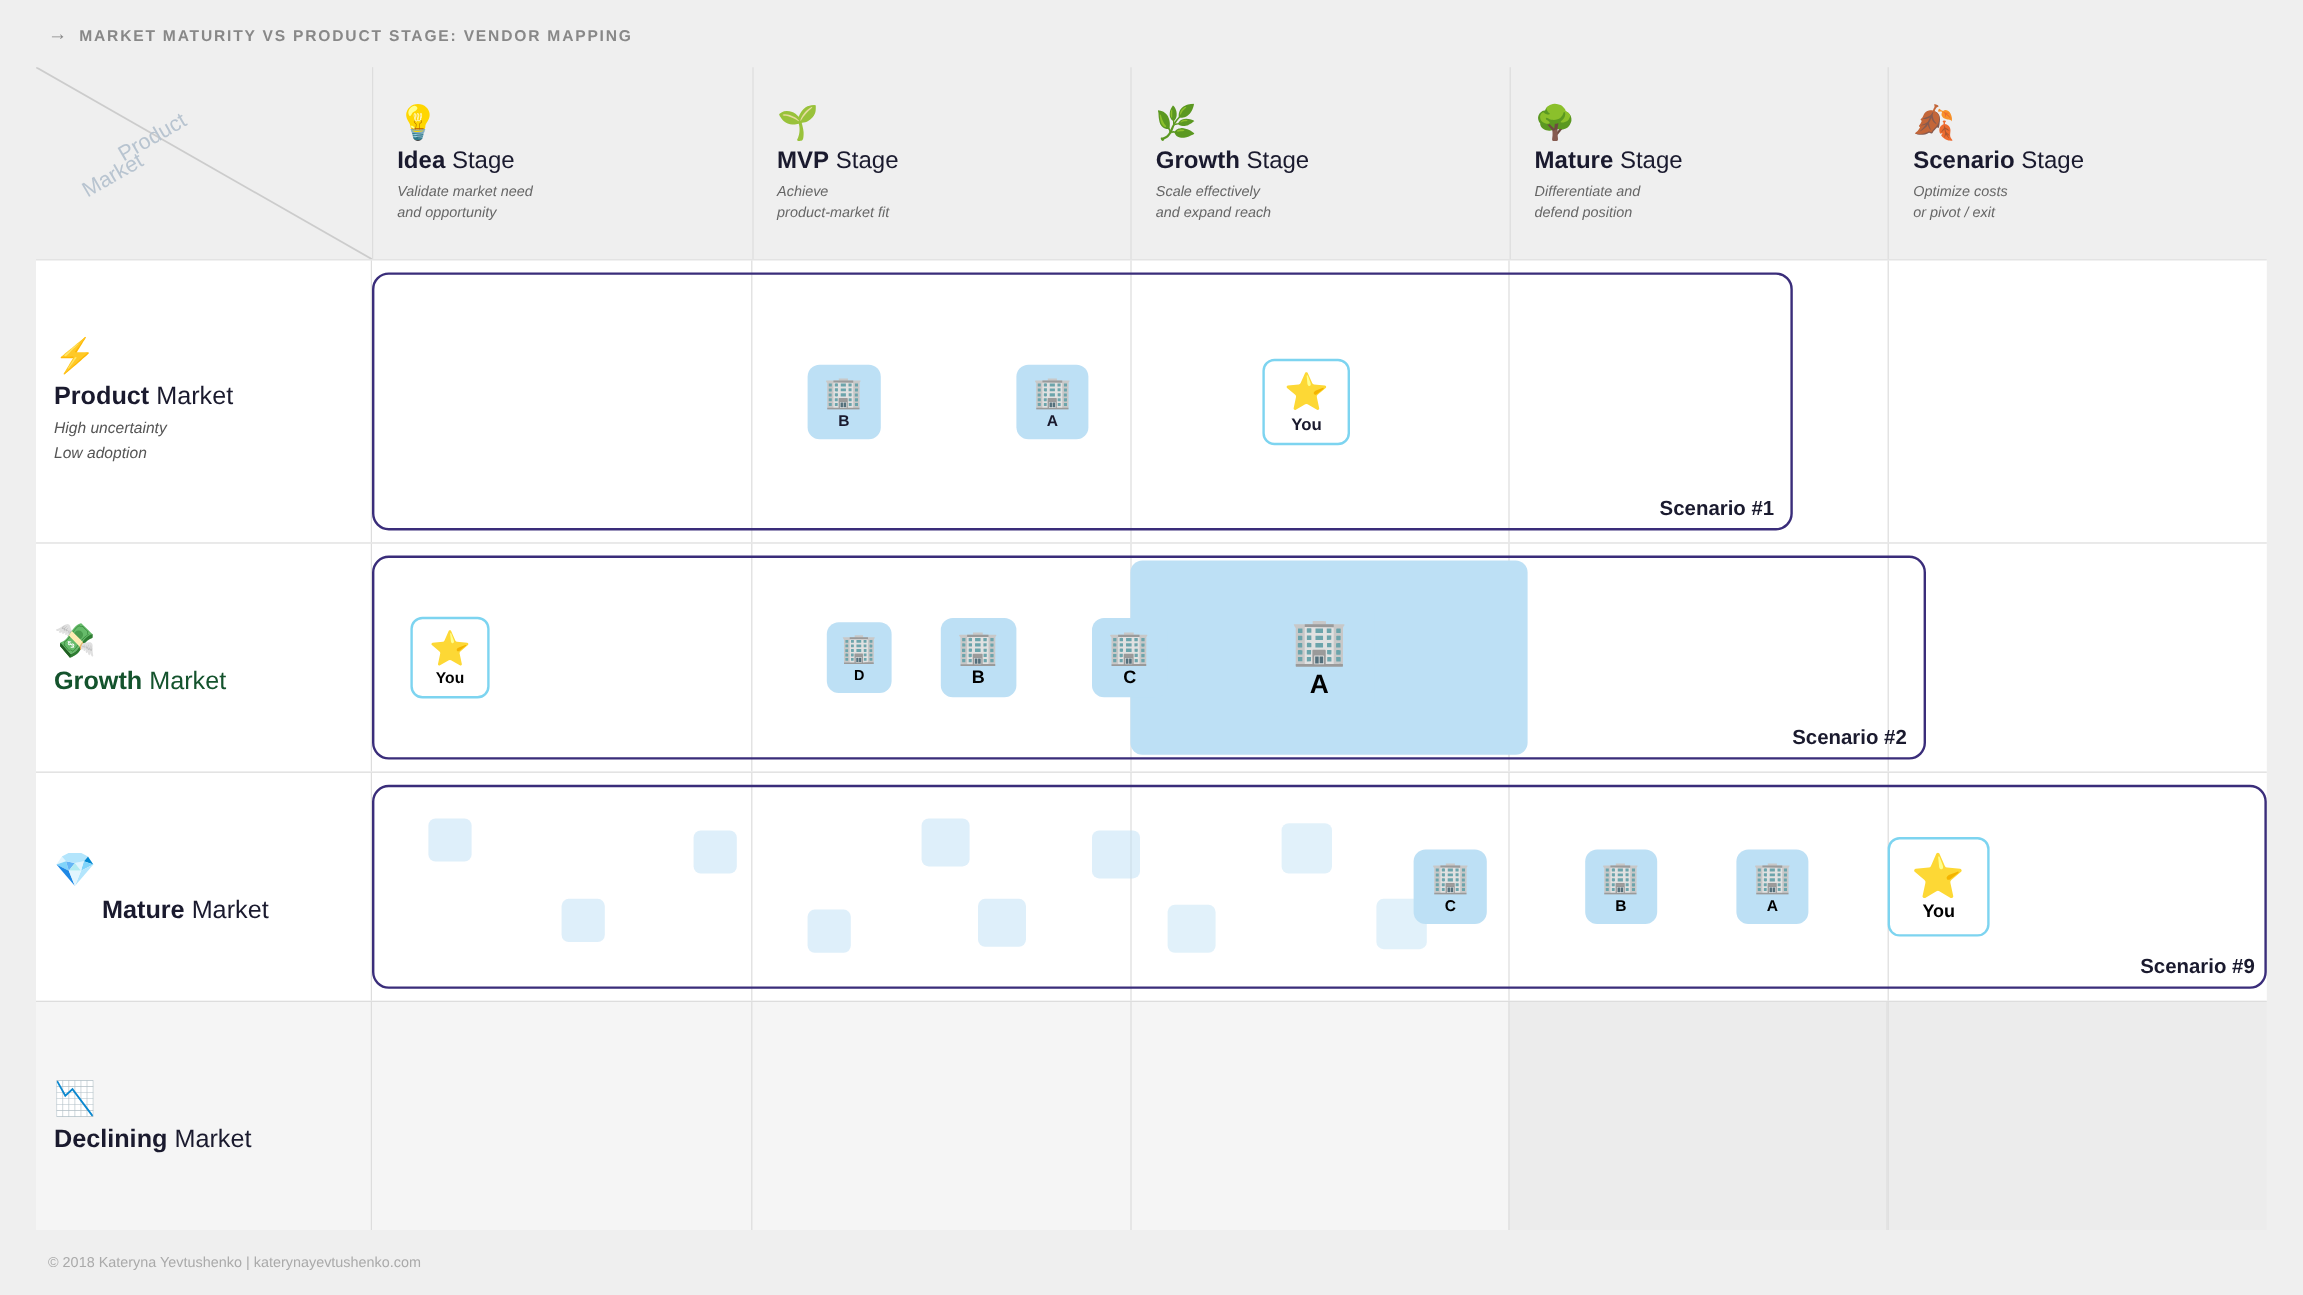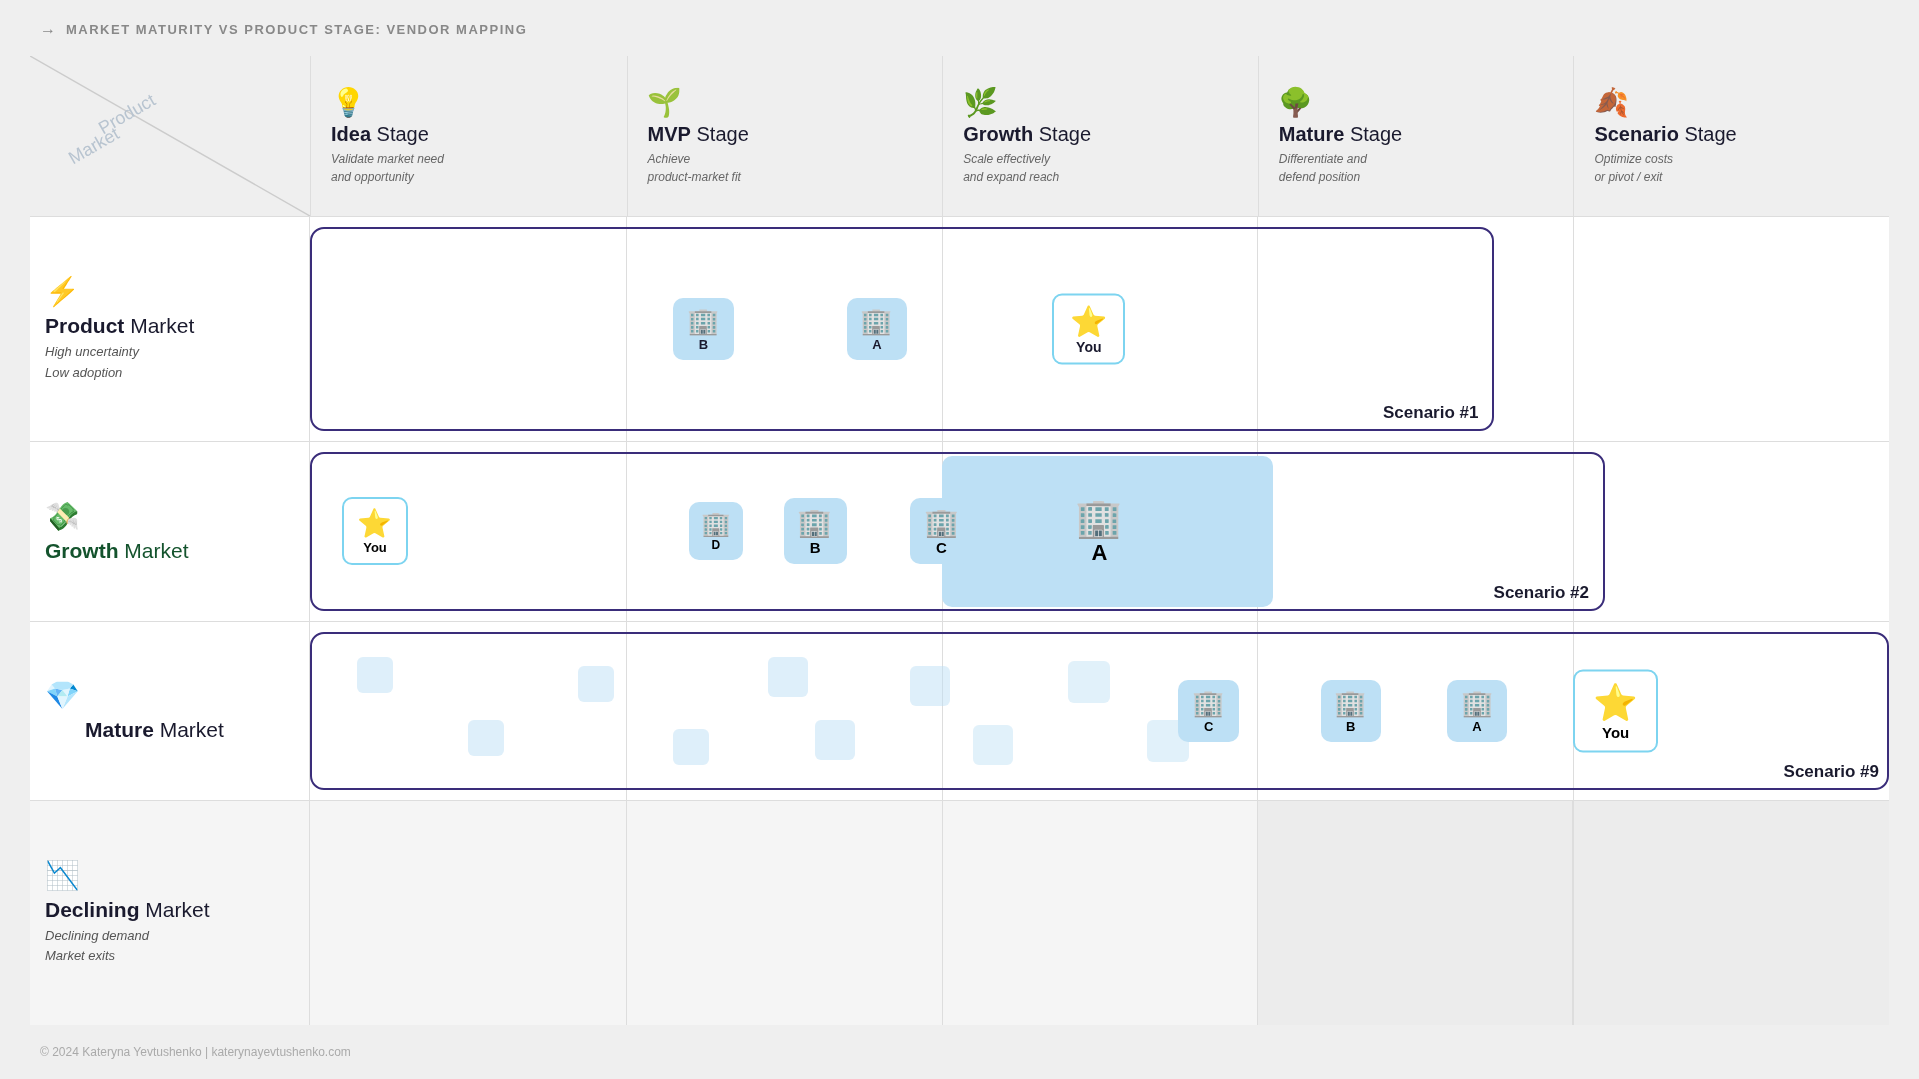--- a/index.html
+++ b/index.html
@@ -340,26 +340,25 @@
           <span style="font-size:15px; font-weight:700;">You</span>
         </div>
       </div>
     </div>
   </div>
 
   <div class="row-wrapper" style="background:#f5f5f5; min-height:160px;">
     <div class="row-left">
       <span style="font-size:28px; margin-bottom:6px;">📉</span>
       <div style="font-size:21px; color:#1a1a2e;"><strong>Declining</strong> Market</div>
-      <div style="font-size:13px; font-style:italic; color:#555; margin-top:4px; line-height:1.6;">Declining demand<br>Market exits</div>
     </div>
     <div class="row-right" style="position:relative;">
       <div class="grid-cell" style="background:#f5f5f5;"></div>
       <div class="grid-cell" style="background:#f5f5f5;"></div>
       <div class="grid-cell" style="background:#f5f5f5;"></div>
       <div class="grid-cell" style="background:#ececec; border-right:1px solid #ddd;"></div>
       <div class="grid-cell" style="background:#ececec;"></div>
     </div>
   </div>
 
-  <div class="footer">© 2024 Kateryna Yevtushenko | katerynayevtushenko.com</div>
+  <div class="footer">© 2018 Kateryna Yevtushenko | katerynayevtushenko.com</div>
 
 </div>
 
 </body></html>

